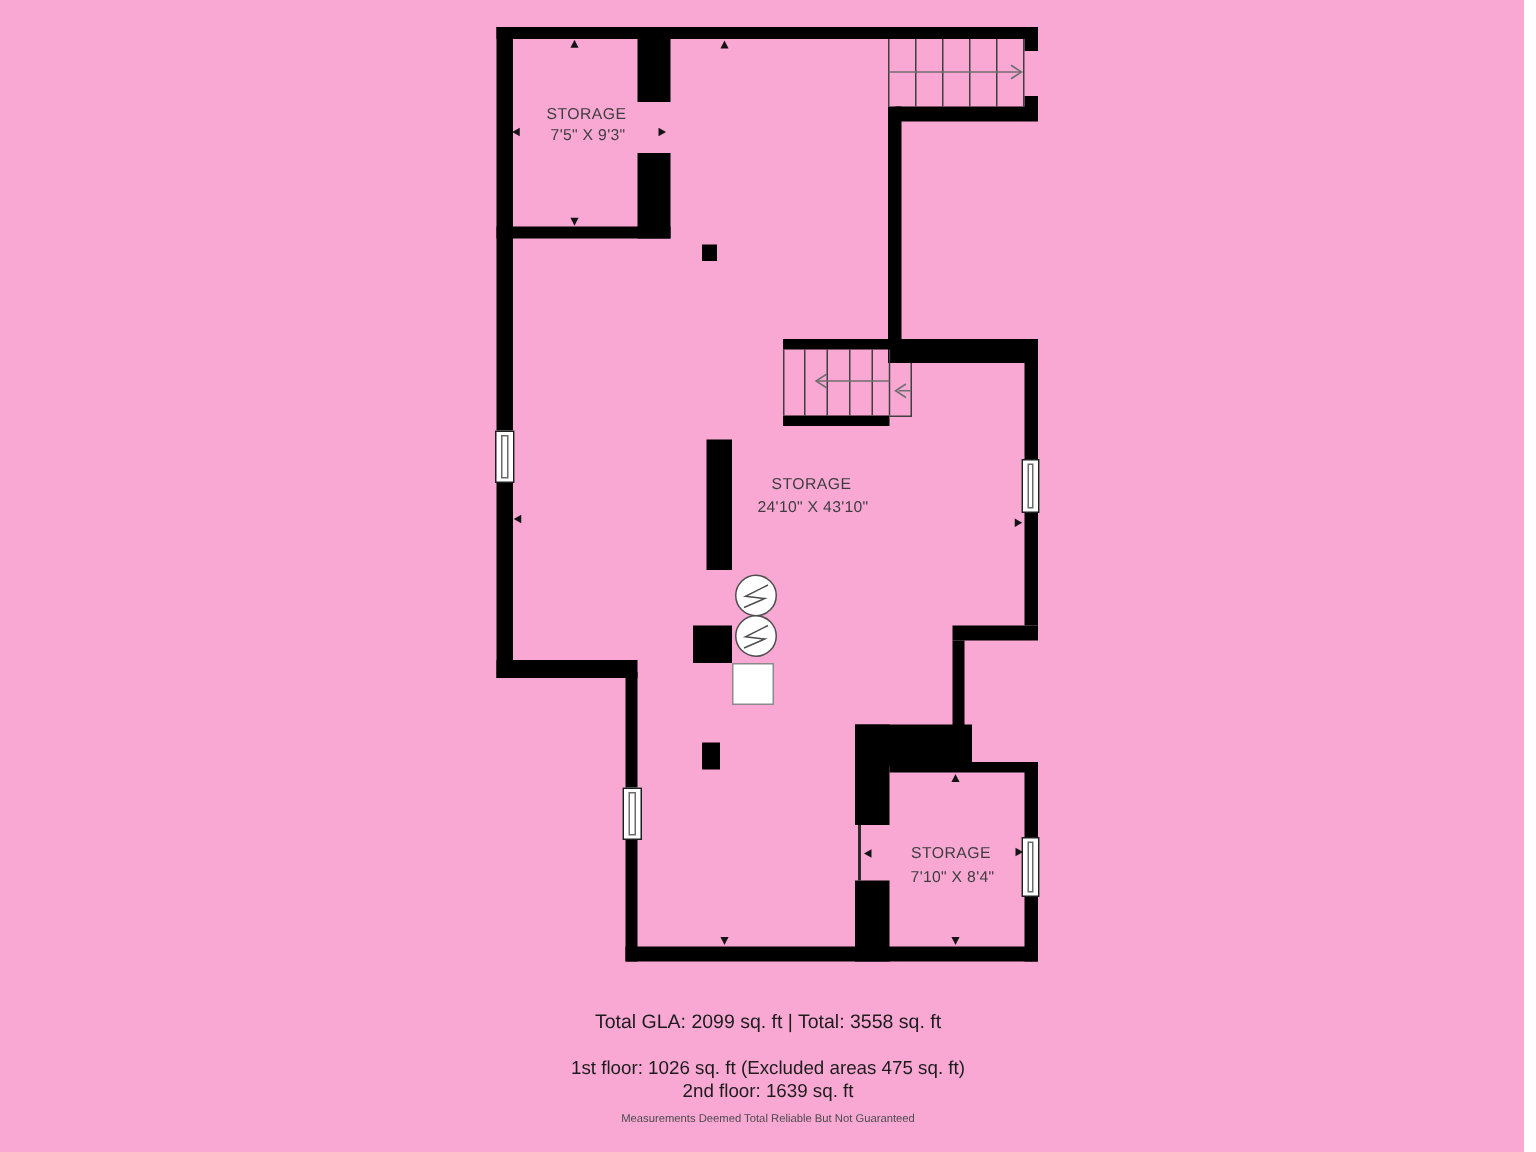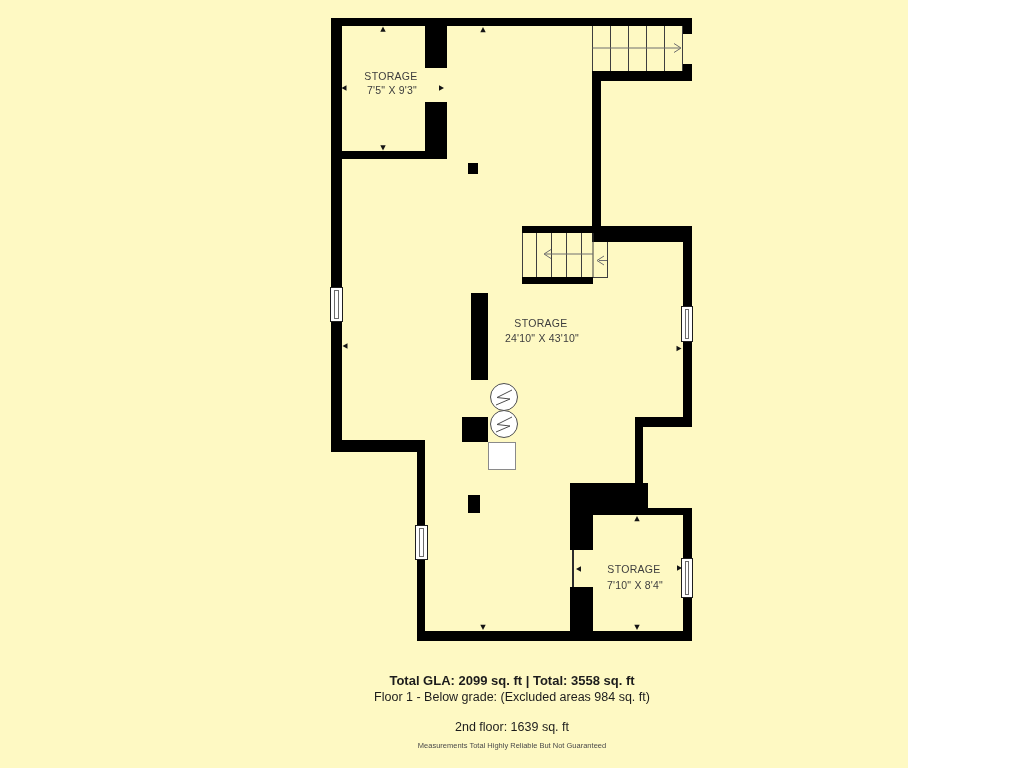--- a/index.html
+++ b/index.html
@@ -1,34 +1,34 @@
 <!DOCTYPE html>
 <html><head>
 <meta charset="utf-8">
 <style>
   html,body{margin:0;padding:0;background:#ffffff;}
   .stage{
-    position:relative;width:908px;height:768px;background:#fef9c3;overflow:hidden;
+    position:relative;width:1016px;height:768px;background:#f9a8d4;overflow:hidden;
     font-family:"Liberation Sans", sans-serif;
   }
   .wall{position:absolute;background:#000000;}
   .window{position:absolute;background:#ffffff;border:1px solid #1f1f1f;box-sizing:border-box;}
   .window .pane{position:absolute;left:27%;right:27%;top:2px;bottom:2px;border:1px solid #6b6b6b;}
   .jamb{position:absolute;background:#2b2b2b;}
   .overlay{position:absolute;left:0;top:0;}
   .room-label{
     position:absolute;transform:translate(-50%,-50%);
     font-size:10.5px;letter-spacing:0.3px;color:#3d3d3d;white-space:nowrap;
   }
   .room-label.dims{letter-spacing:0.2px;}
   .footer-line{
     position:absolute;left:0;width:1024px;text-align:center;
     font-size:12.5px;color:#1c1c1c;white-space:nowrap;
   }
-  .footer-line.bold{font-weight:700;font-size:13px;}
+  .footer-line.bold{font-weight:400;font-size:13px;}
   .footer-line.small{font-size:7.5px;color:#4a4a4a;}
 </style>
 </head>
 <body>
 
 <div class="stage">
 
   <div class="wall" style="left:331px;top:18px;width:361px;height:8px"></div>
   <div class="wall" style="left:331px;top:18px;width:11px;height:434px"></div>
   <div class="wall" style="left:331px;top:151px;width:116px;height:8px"></div>
@@ -139,17 +139,17 @@
   </svg>
 
   <div class="room-label" style="left:391px;top:76px">STORAGE</div>
   <div class="room-label dims" style="left:392px;top:90px">7'5" X 9'3"</div>
   <div class="room-label" style="left:541px;top:323px">STORAGE</div>
   <div class="room-label dims" style="left:542px;top:338px">24'10" X 43'10"</div>
   <div class="room-label" style="left:634px;top:569px">STORAGE</div>
   <div class="room-label dims" style="left:635px;top:585px">7'10" X 8'4"</div>
 
   <div class="footer-line bold" style="top:673px">Total GLA: 2099 sq. ft | Total: 3558 sq. ft</div>
-  <div class="footer-line" style="top:690px">Floor 1 - Below grade: (Excluded areas 984 sq. ft)</div>
+  <div class="footer-line" style="top:705px">1st floor: 1026 sq. ft (Excluded areas 475 sq. ft)</div>
   <div class="footer-line" style="top:720px">2nd floor: 1639 sq. ft</div>
-  <div class="footer-line small" style="top:741px">Measurements Total Highly Reliable But Not Guaranteed</div>
+  <div class="footer-line small" style="top:741px">Measurements Deemed Total Reliable But Not Guaranteed</div>
 
 </div>
 
 </body></html>

